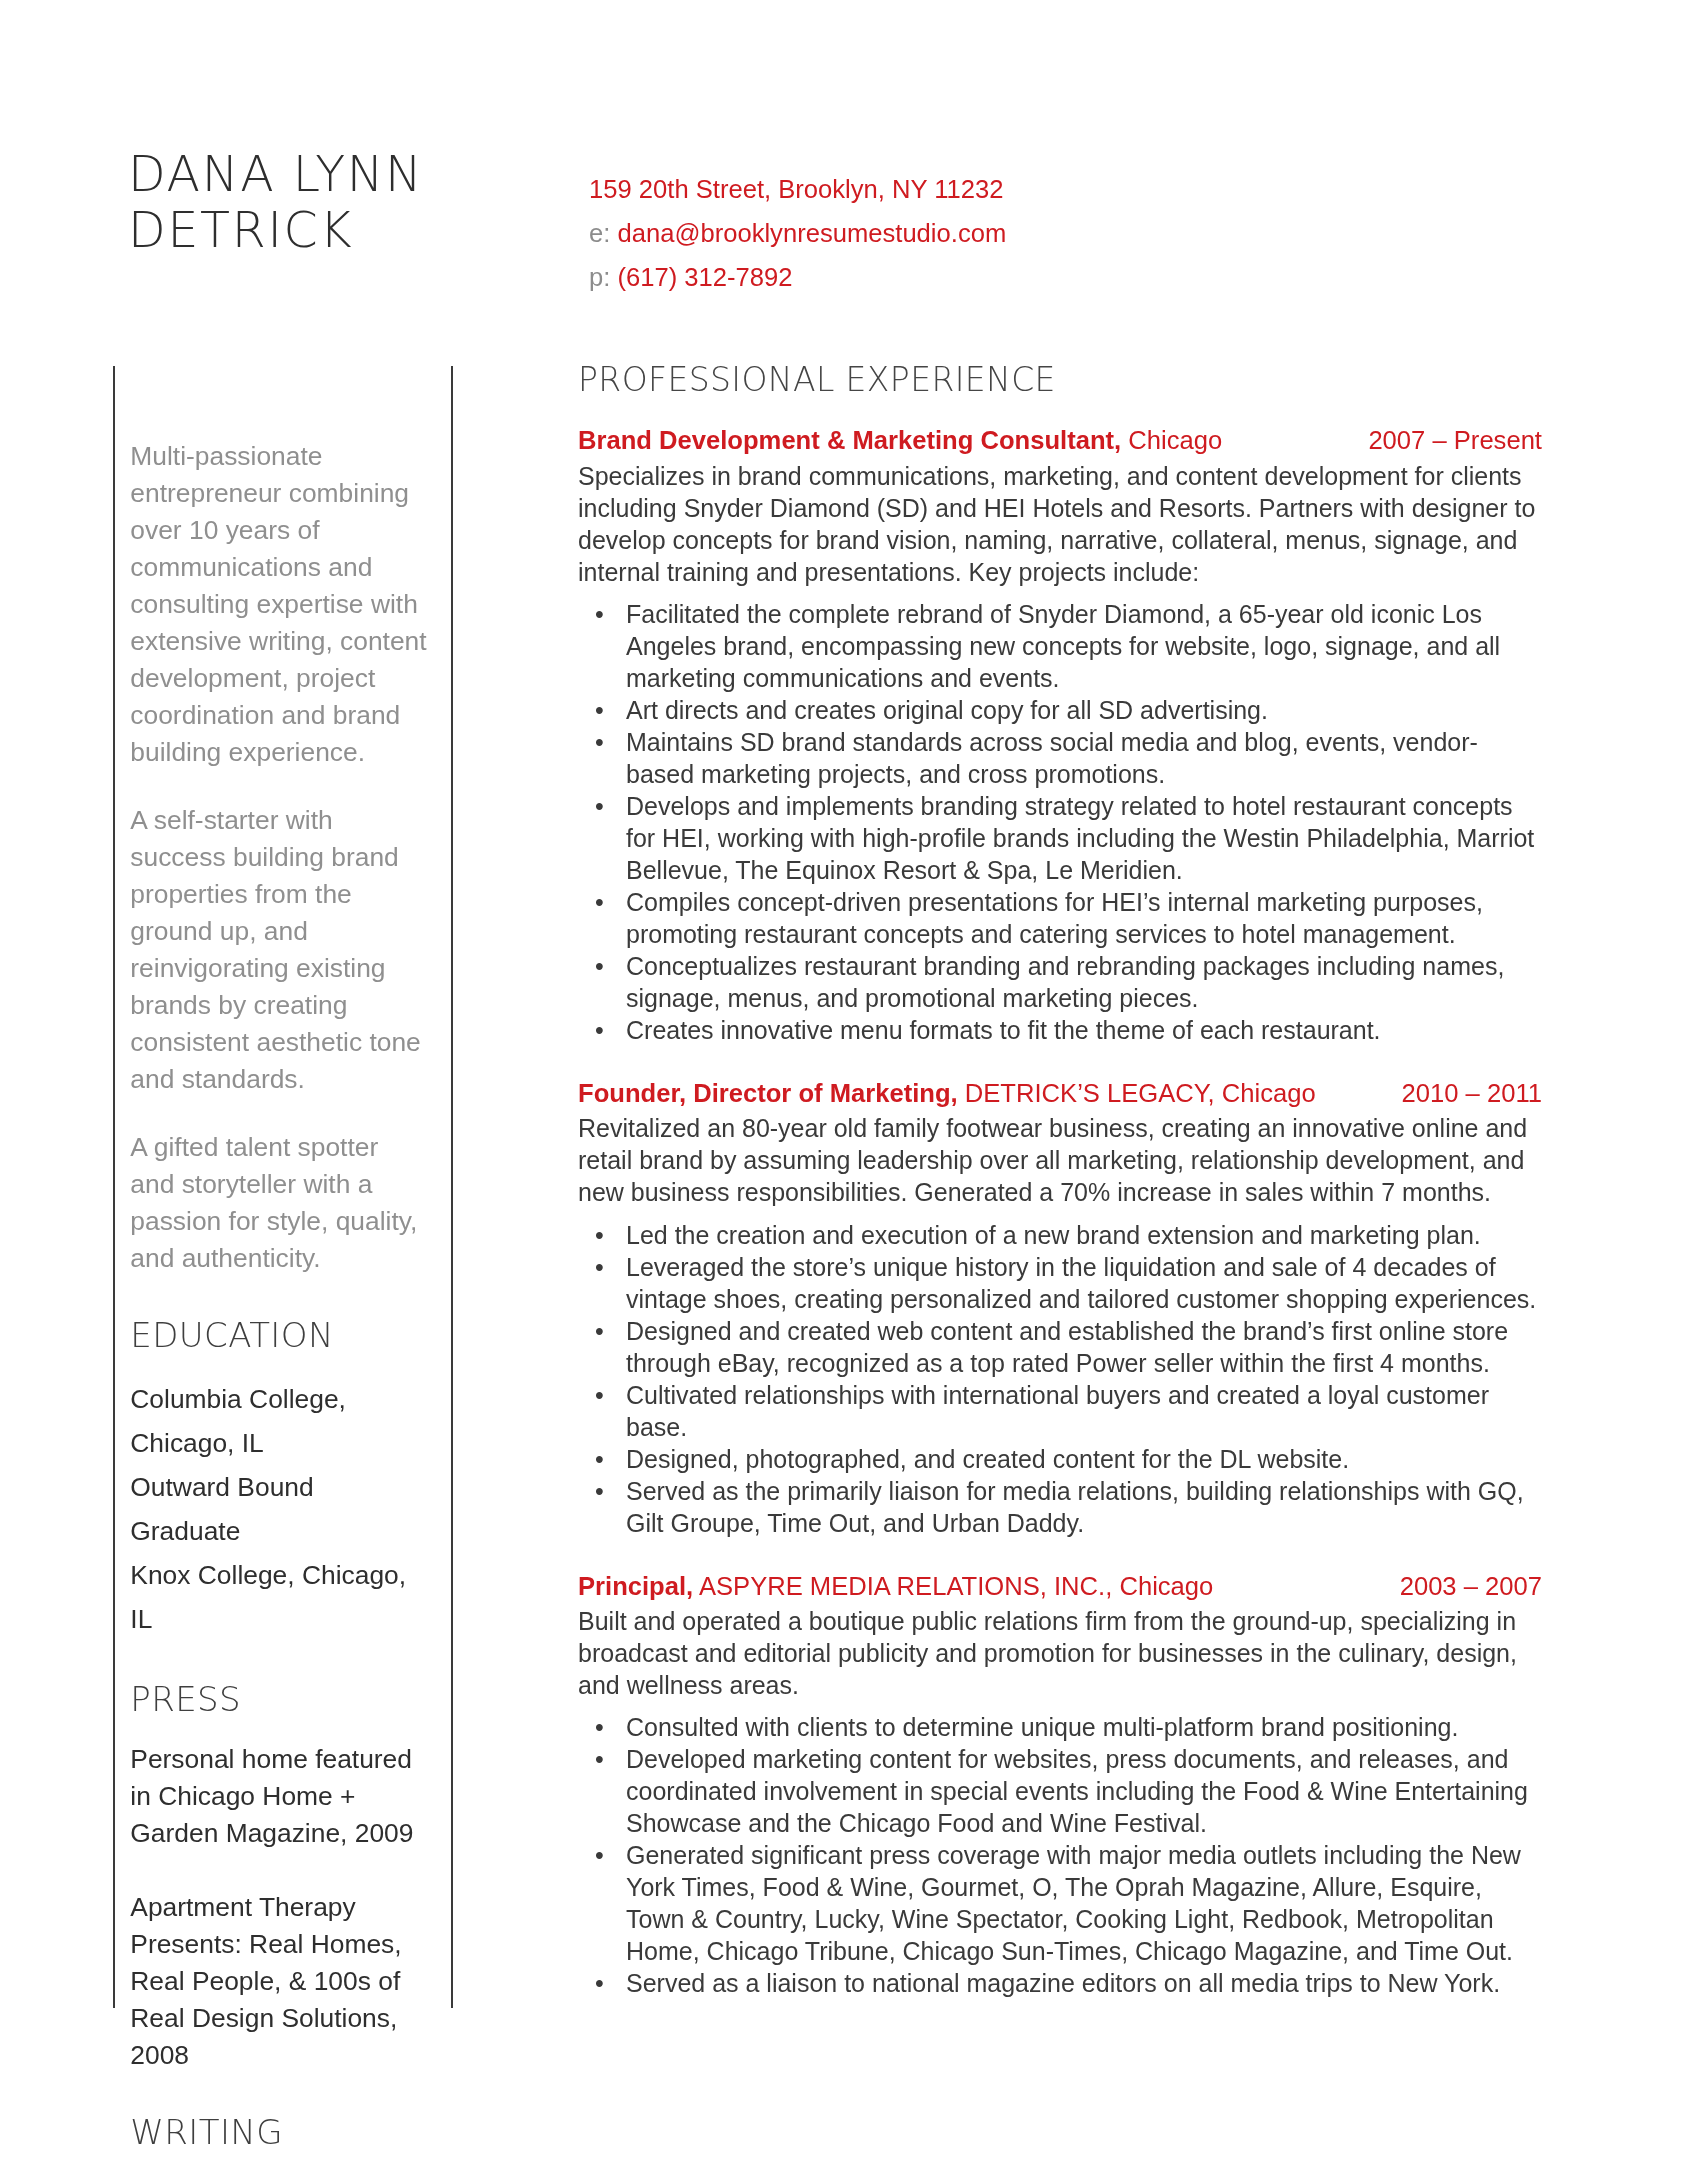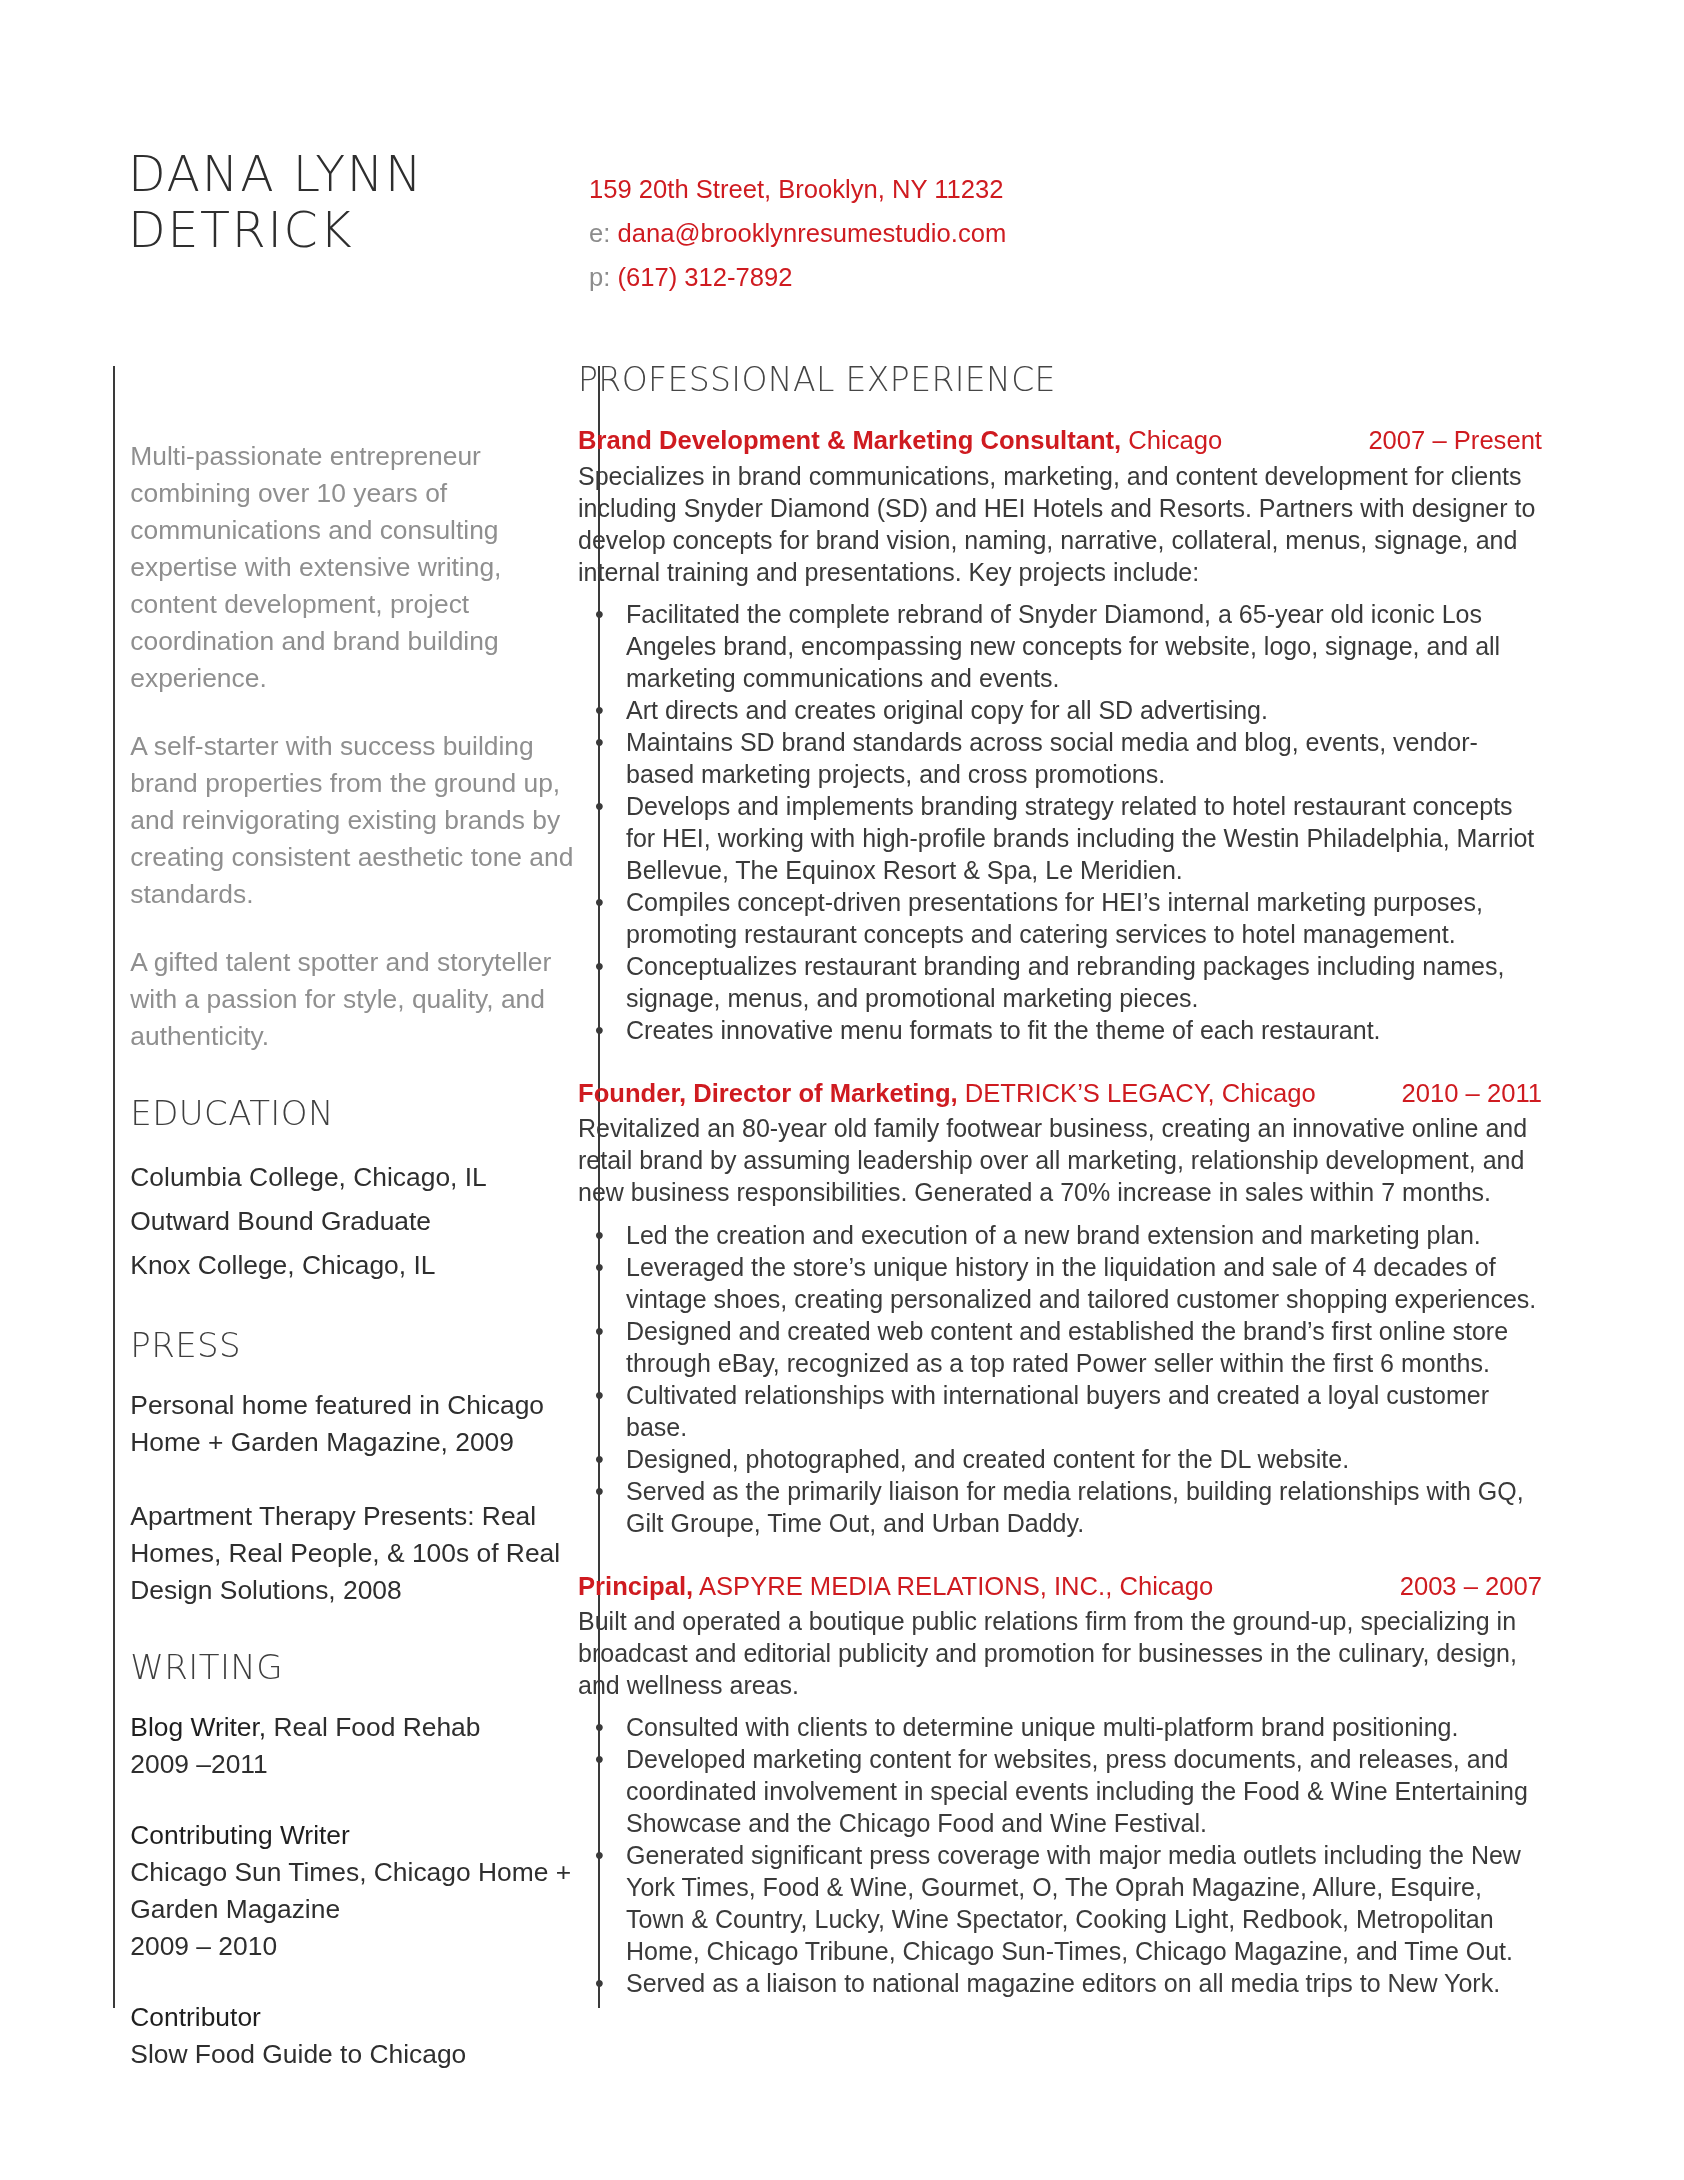--- a/index.html
+++ b/index.html
@@ -22,21 +22,21 @@
   }
   .contact{
     position:absolute;left:589px;top:167px;
     font-size:25.6px;line-height:44px;
     color:#8c8c8c;
   }
   .red{color:#cf1b20;}
   
   .sidebar{
     position:absolute;left:113px;top:366px;
-    width:487px;height:1642px;
+    width:340px;height:1642px;
     box-sizing:border-box;
     border-left:2.6px solid #3a3a3a;
     border-right:2.6px solid #3a3a3a;
     padding:72px 22px 0 15.3px;
   }
   .summary-para{
     margin:0 0 31px 0;
     font-size:26.4px;line-height:37px;
     color:#8f8f8f;
   }
@@ -197,21 +197,21 @@
         <div class="bullet">
             <span class="dot">•</span>
             <span class="bullet-text">Led the creation and execution of a new brand extension and marketing plan.</span>
           </div>
         <div class="bullet">
             <span class="dot">•</span>
             <span class="bullet-text">Leveraged the store’s unique history in the liquidation and sale of 4 decades of vintage shoes, creating personalized and tailored customer shopping experiences.</span>
           </div>
         <div class="bullet">
             <span class="dot">•</span>
-            <span class="bullet-text">Designed and created web content and established the brand’s first online store through eBay, recognized as a top rated Power seller within the first 6 months.</span>
+            <span class="bullet-text">Designed and created web content and established the brand’s first online store through eBay, recognized as a top rated Power seller within the first 4 months.</span>
           </div>
         <div class="bullet">
             <span class="dot">•</span>
             <span class="bullet-text">Cultivated relationships with international buyers and created a loyal customer base.</span>
           </div>
         <div class="bullet">
             <span class="dot">•</span>
             <span class="bullet-text">Designed, photographed, and created content for the DL website.</span>
           </div>
         <div class="bullet">

